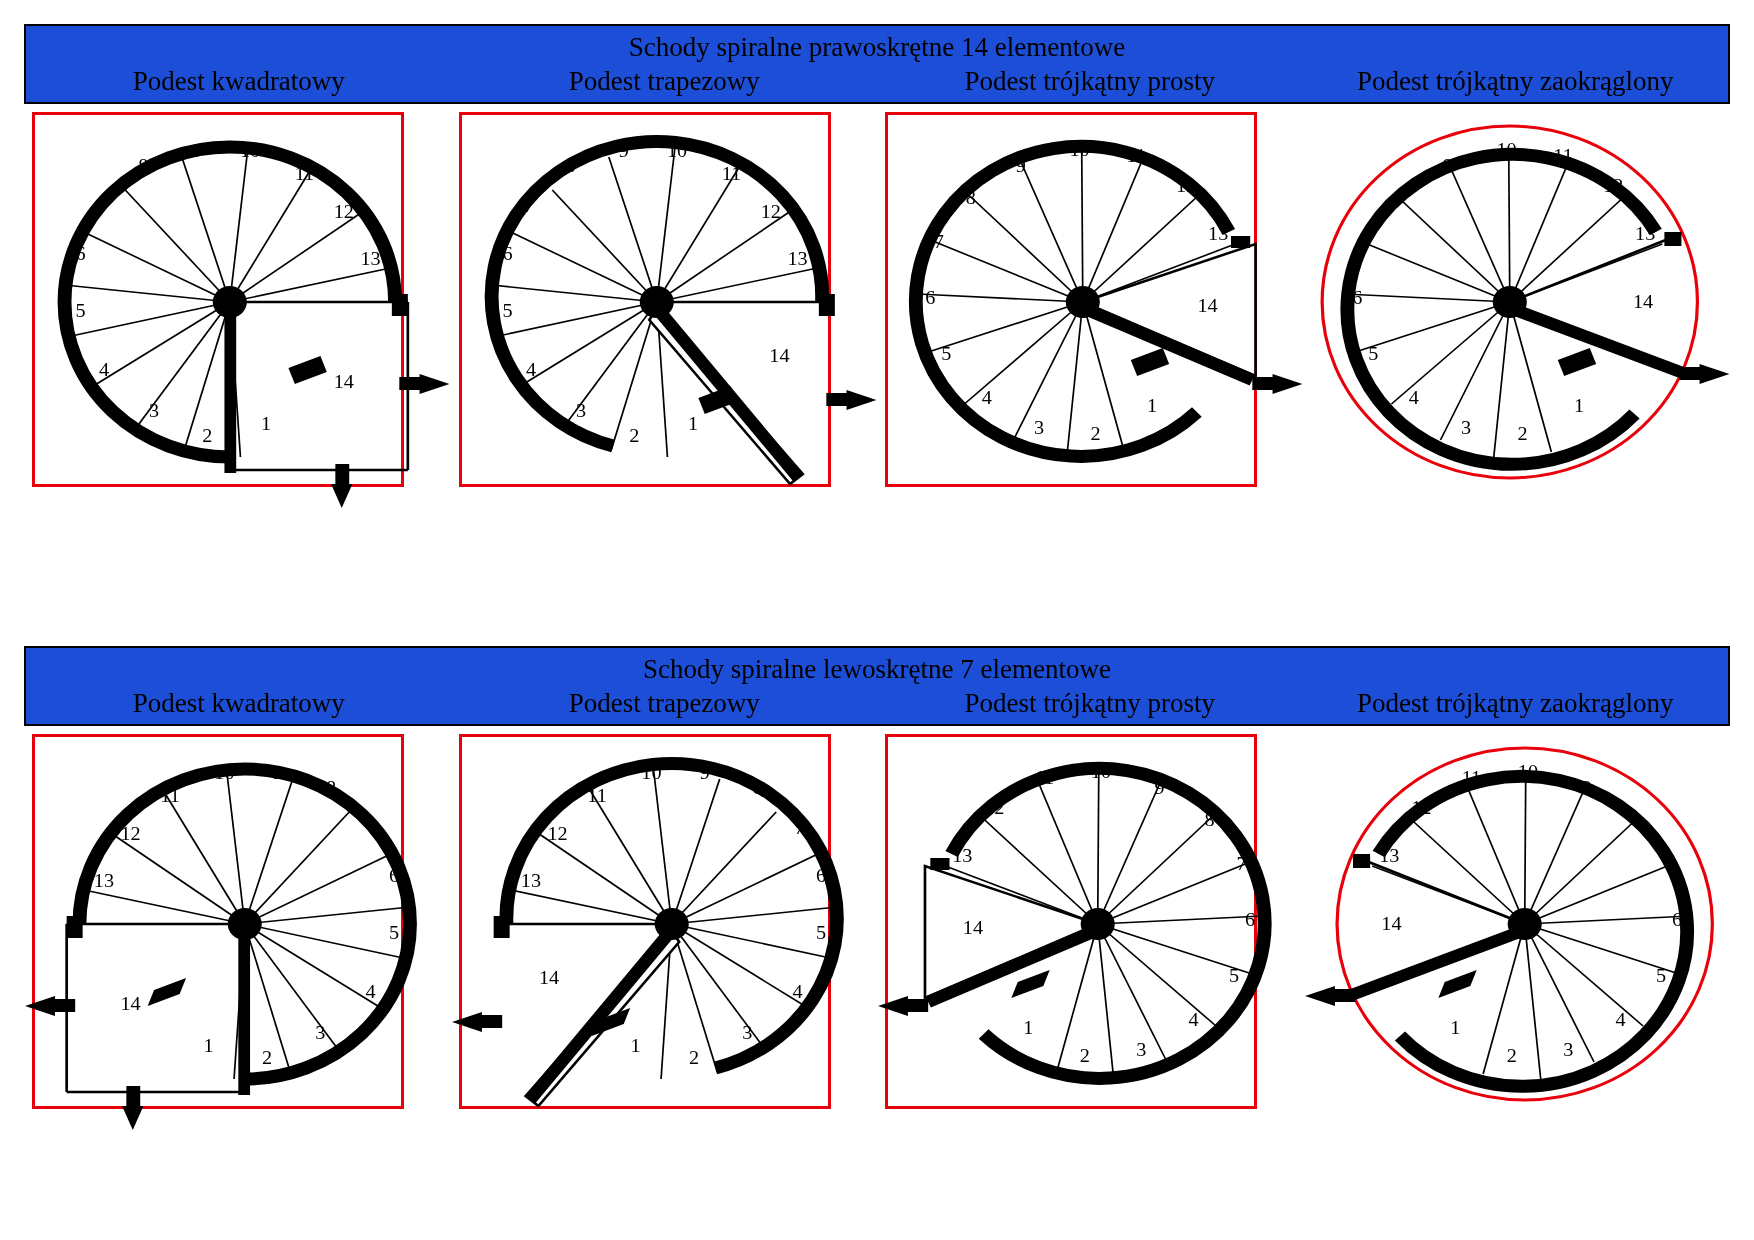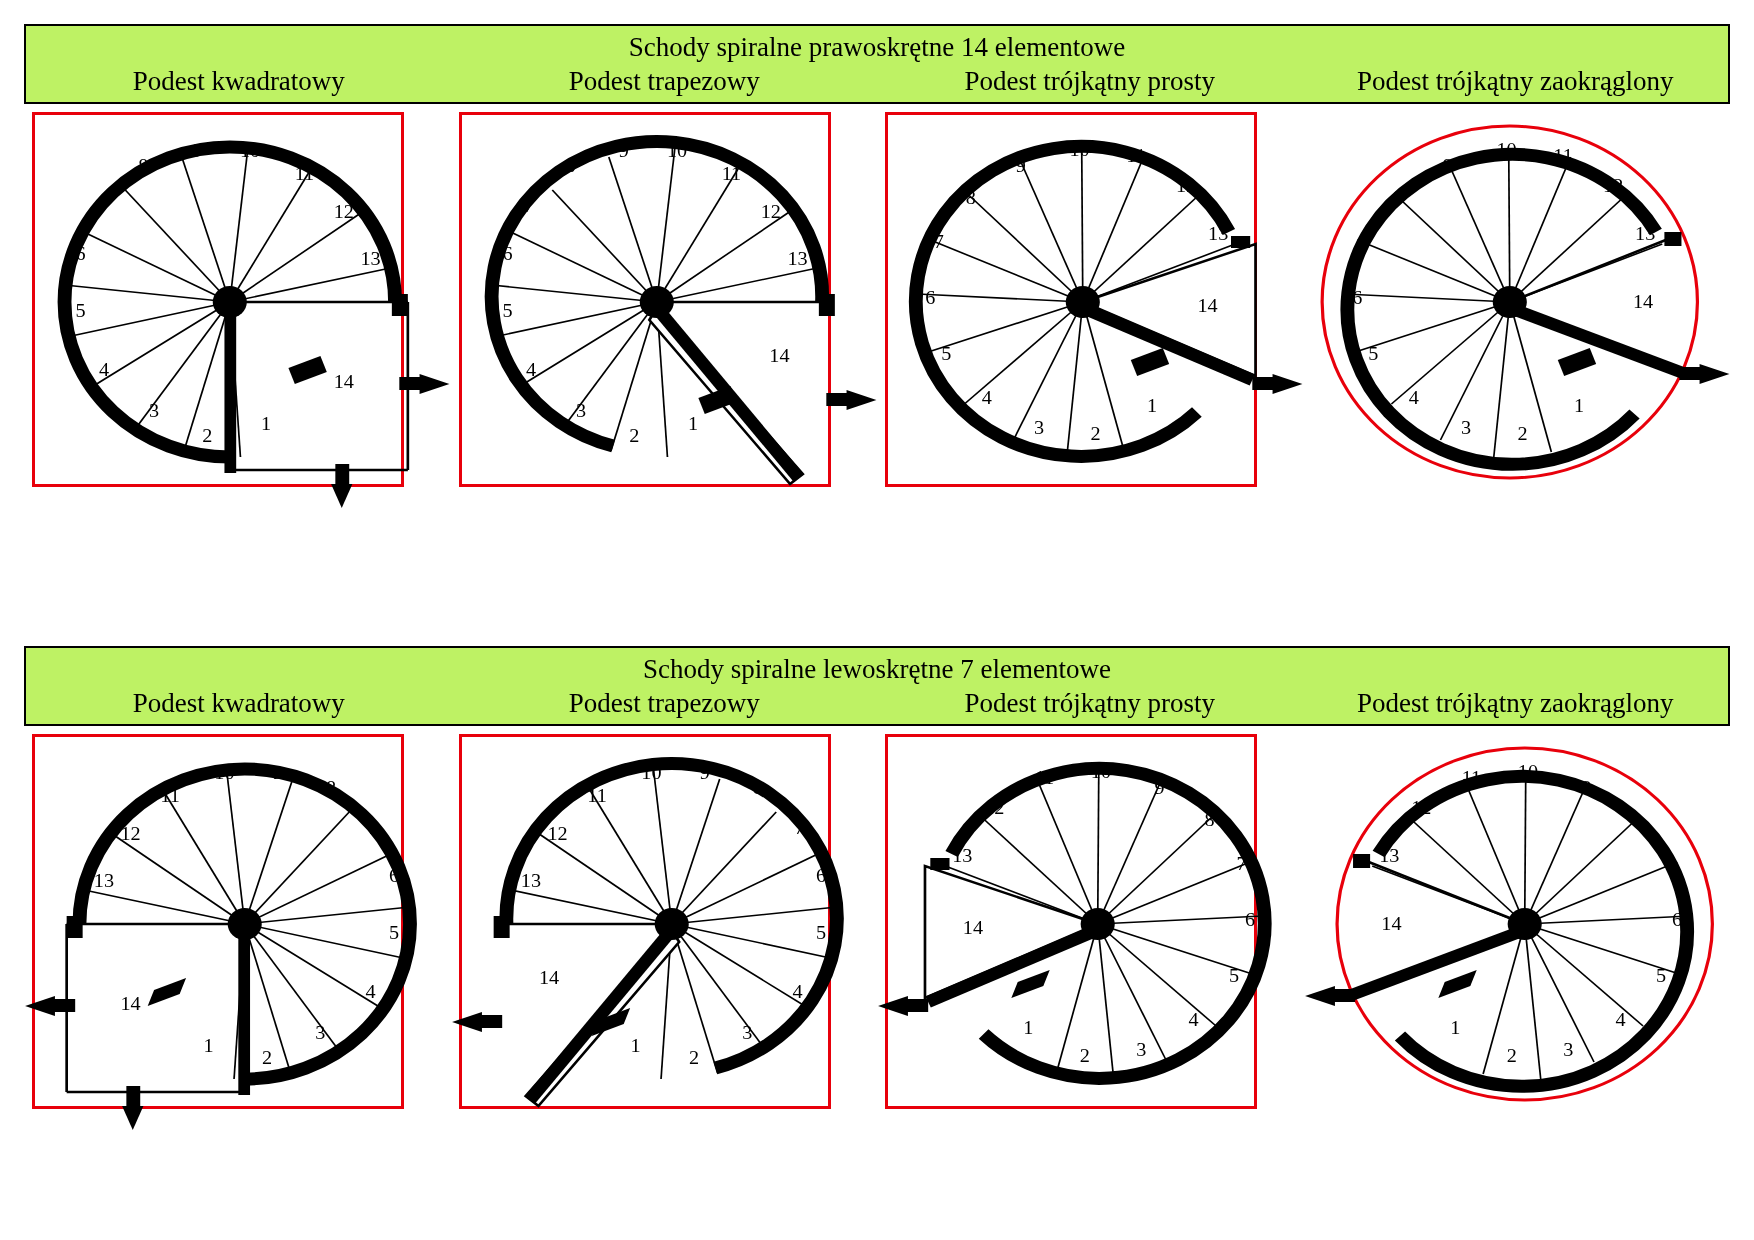--- a/index.html
+++ b/index.html
@@ -22,21 +22,21 @@
   }
   .section.top { top: 24px; }
   .section.bottom { top: 646px; }
 
   .title-box {
     border: 2px solid #000;
     box-sizing: border-box;
     width: 100%;
     height: 80px;
     position: relative;
-    background: #bef264;
+    background: #1d4ed8;
   }
   .section-title {
     position: absolute;
     top: 6px;
     left: 0;
     width: 100%;
     text-align: center;
     font-size: 27px;
     color: #000;
     white-space: nowrap;

